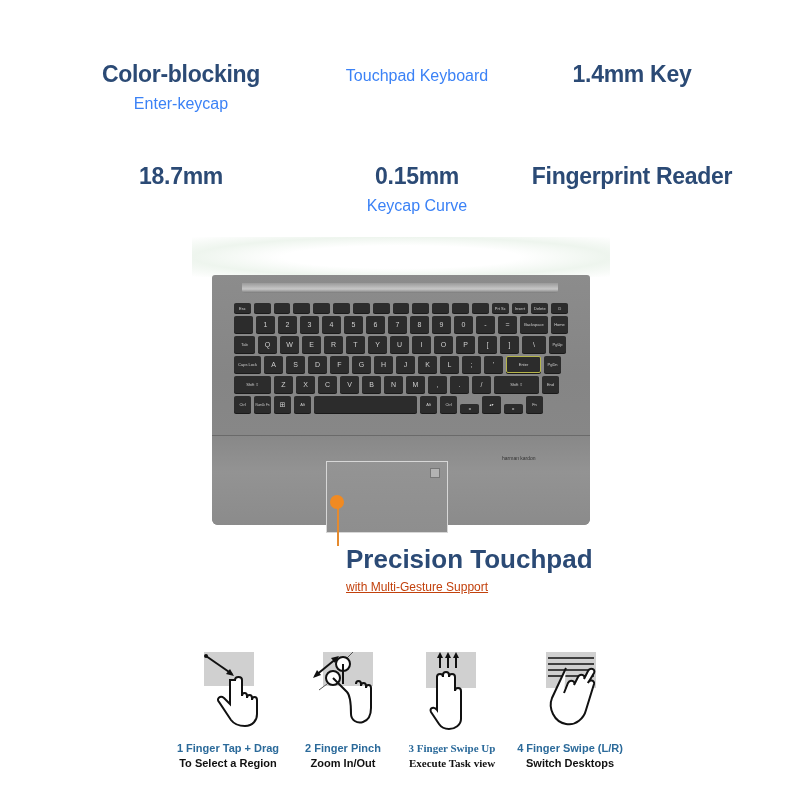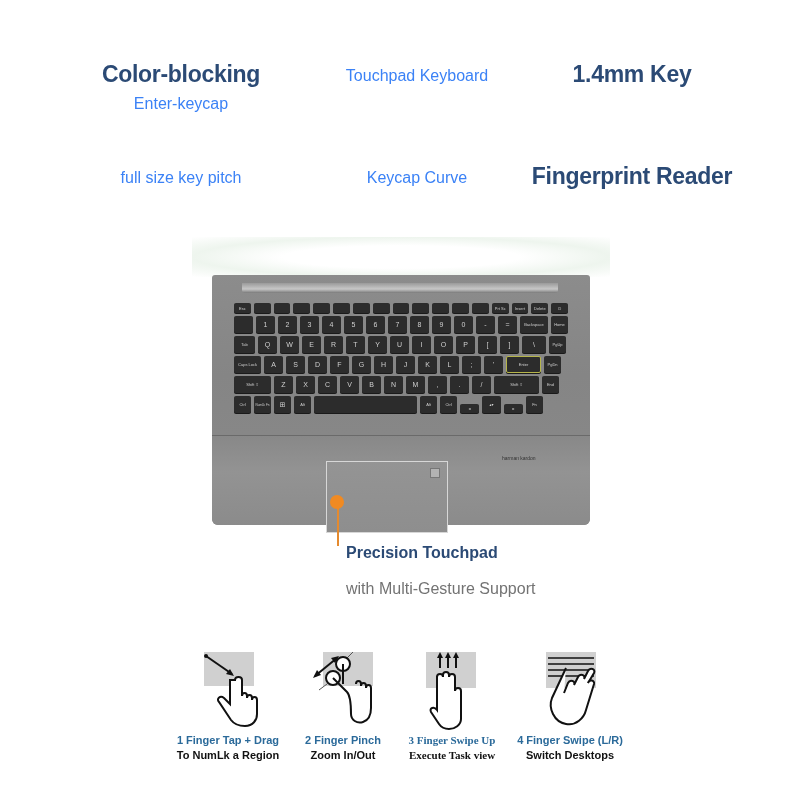--- a/index.html
+++ b/index.html
@@ -26,45 +26,46 @@
     display: flex; align-items: center; justify-content: center; box-shadow: 0 1px 0 #1a1a1a; }
   .key.fn { height: 10px; font-size: 4px; }
   .key.enter { border: 1px solid #b6b54a; }
   .touchpad { position: absolute; left: 114px; top: 186px; width: 122px; height: 72px;
     border: 1px solid #d7d7d7; background: linear-gradient(180deg, #949494, #8e8e8e); }
   .fp-reader { position: absolute; right: 7px; top: 6px; width: 10px; height: 10px; background: #b3b3b3; border: 1px solid #777; }
   .brand { position: absolute; left: 290px; top: 180px; font-size: 5px; color: #333; }
 
   .callout-line { position: absolute; left: 337px; top: 503px; width: 2px; height: 43px; background: #e58a2e; }
   .callout-dot { position: absolute; left: 330px; top: 495px; width: 14px; height: 14px; border-radius: 50%; background: #f08a22; }
-  .touchpad-title { position: absolute; left: 346px; top: 544px; font-weight: bold; font-size: 16px; color: #2b4a75; }
-  .touchpad-sub { position: absolute; left: 346px; top: 580px; font-size: 16px; color: #737373; }
+  .touchpad-title { position: absolute; left: 346px; top: 544px; font-weight: bold; font-size: 26px; color: #2b4a75; }
+  .touchpad-sub { position: absolute; left: 346px; top: 580px; font-size: 12px; color: #c2410c; text-decoration: underline; }
 
   .gesture { position: absolute; top: 650px; width: 120px; text-align: center; }
   .gesture svg { display: block; margin: 0 auto; }
-  .gesture .g-title { font-size: 11px; color: #2b6a9a; margin-top: 4px; font-weight: bold; }
+  .gesture .g-title { font-size: 11px; color: #2b6a9a; margin-top: 12px; font-weight: bold; }
   .gesture .g-sub { font-size: 11px; color: #111; font-weight: bold; margin-top: 3px; }
 </style>
 </head>
 <body>
 
 <div class="feature" style="left:61px; top:60px;">
   <div class="title">Color-blocking</div>
   <div class="sub">Enter-keycap</div>
 </div>
 <div class="feature" style="left:297px; top:60px;">
   <div class="sub">Touchpad Keyboard</div>
 </div>
 <div class="feature" style="left:512px; top:60px;">
   <div class="title">1.4mm Key</div>
 </div>
 <div class="feature" style="left:61px; top:162px;">
-  <div class="sub">full size key pitch</div>
+  <div class="title">18.7mm</div>
 </div>
 <div class="feature" style="left:297px; top:162px;">
+  <div class="title">0.15mm</div>
   <div class="sub">Keycap Curve</div>
 </div>
 <div class="feature" style="left:512px; top:162px;">
   <div class="title">Fingerprint Reader</div>
 </div>
 
 <div class="laptop">
   <div class="screen-glow"></div>
   <div class="deck">
     <div class="hinge"></div>
@@ -182,21 +183,21 @@
 
 <div class="gesture" style="left:168px;">
   <svg width="80" height="80" viewBox="0 0 80 80">
     <rect x="16" y="2" width="50" height="34" fill="#d0d0d0"></rect>
     <circle cx="18" cy="6" r="2" fill="#111"></circle>
     <line x1="18" y1="6" x2="44" y2="24" stroke="#111" stroke-width="2"></line>
     <polygon points="46,26 38,24 42,19" fill="#111"></polygon>
     <path d="M42 30 v24 l-6 -6 c-4 -3 -8 1 -5 4 l12 18 c3 4 8 6 14 6 c8 0 12 -6 12 -12 v-14 c0 -4 -5 -4 -5 0 v-2 c0 -4 -5 -4 -5 0 v-2 c0 -4 -5 -4 -5 0 v-16 c0 -4 -7 -4 -7 0z" fill="#fff" stroke="#111" stroke-width="2"></path>
   </svg>
   <div class="g-title">1 Finger Tap + Drag</div>
-  <div class="g-sub">To NumLk a Region</div>
+  <div class="g-sub">To Select a Region</div>
 </div>
 
 <div class="gesture" style="left:283px;">
   <svg width="80" height="80" viewBox="0 0 80 80">
     <rect x="20" y="2" width="50" height="34" fill="#d0d0d0"></rect>
     <line x1="12" y1="26" x2="34" y2="8" stroke="#111" stroke-width="2"></line>
     <polygon points="10,28 14,20 18,25" fill="#111"></polygon>
     <polygon points="36,6 28,8 32,13" fill="#111"></polygon>
     <line x1="50" y1="2" x2="44" y2="8" stroke="#555" stroke-width="1"></line>
     <line x1="16" y1="40" x2="24" y2="34" stroke="#555" stroke-width="1"></line>

